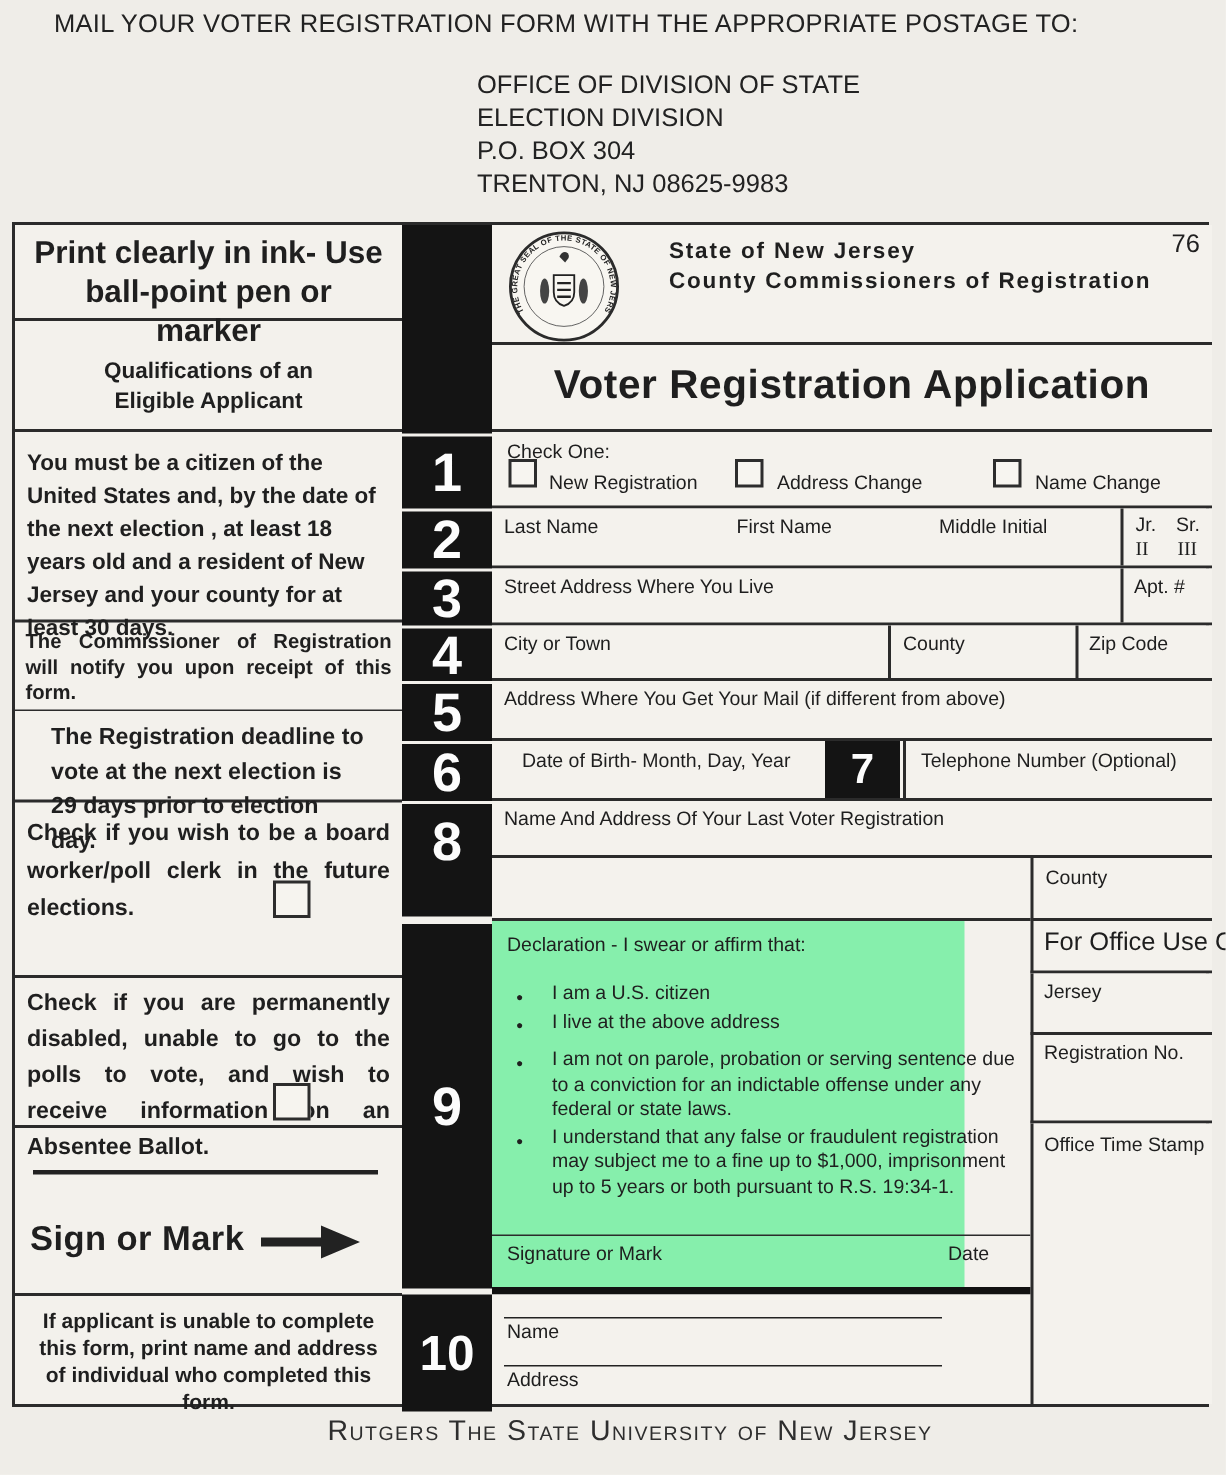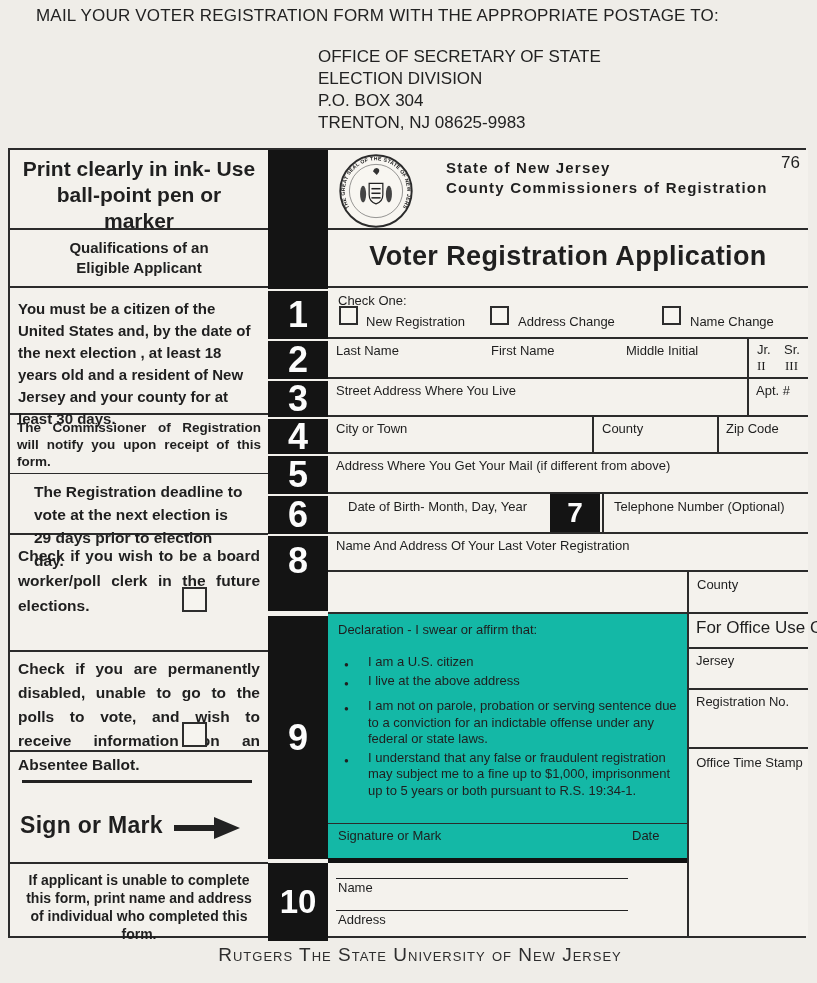--- a/index.html
+++ b/index.html
@@ -11,21 +11,21 @@
   }
   .abs{position:absolute;}
   
   .mail-instruction{left:36px;top:6px;font-size:17px;letter-spacing:.2px;color:#222;}
   .mail-address{left:318px;top:46px;font-size:17px;line-height:22px;color:#222;}
   
   .form{left:8px;top:148px;width:798px;height:790px;border:2px solid #2b2b2b;background:#f3f1ec;box-sizing:border-box;}
   
   .sidebar{left:0;top:0;width:258px;height:786px;}
   .s-sec{position:absolute;left:0;width:258px;border-bottom:2px solid #2b2b2b;box-sizing:border-box;}
-  .s1{top:0;height:80px;font-size:21px;font-weight:bold;text-align:center;line-height:26px;padding:6px 10px 0;}
+  .s1{top:0;height:64px;font-size:21px;font-weight:bold;text-align:center;line-height:26px;padding:6px 10px 0;}
   .s2{top:80px;height:58px;font-size:15px;font-weight:bold;text-align:center;line-height:20px;padding:8px 38px 0;}
   .s3{top:138px;height:127px;font-size:15px;font-weight:bold;line-height:22px;padding:10px 8px 0;}
   .s4{top:265px;height:120px;}
   .s4a{font-size:13.5px;font-weight:bold;line-height:17px;text-align:justify;padding:4px 7px 3px;border-bottom:1.5px solid #2b2b2b;}
   .s4b{font-size:15.5px;font-weight:bold;line-height:23px;padding:6px 24px 0;}
   .s5{top:385px;height:117px;font-size:15.5px;font-weight:bold;line-height:25px;text-align:justify;padding:8px 8px 0;}
   .s6{top:502px;height:100px;font-size:15.5px;font-weight:bold;line-height:24px;text-align:justify;padding:5px 8px 0;}
   .s7{top:602px;height:112px;}
   .s8{top:714px;height:72px;border-bottom:none;font-size:14px;font-weight:bold;text-align:center;line-height:18px;padding:7px 14px 0;}
   .sig-line{position:absolute;left:12px;top:28px;width:230px;border-top:3px solid #222;}
@@ -54,21 +54,21 @@
   .thickbar{position:absolute;left:318px;top:708px;width:367px;height:5px;background:#111;}
   .u-line{position:absolute;border-top:1.5px solid #222;}
   
   .footer{left:0;top:944px;width:840px;text-align:center;font-size:19px;letter-spacing:1px;color:#2e2e2e;font-variant:small-caps;}
 </style>
 </head>
 <body>
 
 <div class="abs mail-instruction">MAIL YOUR VOTER REGISTRATION FORM WITH THE APPROPRIATE POSTAGE TO:</div>
 <div class="abs mail-address">
-  <div>OFFICE OF SECRETARY OF STATE</div>
+  <div>OFFICE OF DIVISION OF STATE</div>
   <div>ELECTION DIVISION</div>
   <div>P.O. BOX 304</div>
   <div>TRENTON, NJ 08625-9983</div>
 </div>
 
 <div class="abs form">
 
   <div class="abs sidebar">
     <div class="s-sec s1">Print clearly in ink- Use ball-point pen or marker</div>
     <div class="s-sec s2">Qualifications of an Eligible Applicant</div>
@@ -177,21 +177,21 @@
     <div class="abs" style="left:222px;top:0;width:50px;height:38px;background:#141414;color:#fcfcfc;font-weight:bold;font-size:28px;display:flex;align-items:center;justify-content:center;">7</div>
     <div class="vline" style="left:274px;"></div>
     <div class="cell-lbl" style="left:286px;top:5px;">Telephone Number (Optional)</div>
   </div>
 
   <div class="mrow" style="top:384px;height:38px;">
     <div class="cell-lbl" style="left:8px;top:4px;">Name And Address Of Your Last Voter Registration</div>
   </div>
   <div class="abs" style="left:318px;top:422px;width:359px;height:42px;border-bottom:2px solid #2b2b2b;box-sizing:border-box;background:#f4f2ed;"></div>
 
-  <div class="abs" style="left:318px;top:464px;width:359px;height:244px;background:#14b8a6;">
+  <div class="abs" style="left:318px;top:464px;width:315px;height:244px;background:#86efac;">
     <div class="cell-lbl" style="left:10px;top:8px;">Declaration - I swear or affirm that:</div>
     <ul class="dec-list">
       <li>I am a U.S. citizen</li>
       <li class="gap">I live at the above address</li>
       <li>I am not on parole, probation or serving sentence due to a conviction for an indictable offense under any federal or state laws.</li>
       <li>I understand that any false or fraudulent registration may subject me to a fine up to $1,000, imprisonment up to 5 years or both pursuant to R.S. 19:34-1.</li>
     </ul>
     <div class="abs" style="left:0;top:209px;width:359px;height:35px;border-top:1.5px solid #2b2b2b;">
       <div class="cell-lbl" style="left:10px;top:4px;">Signature or Mark</div>
       <div class="cell-lbl" style="left:304px;top:4px;">Date</div>

